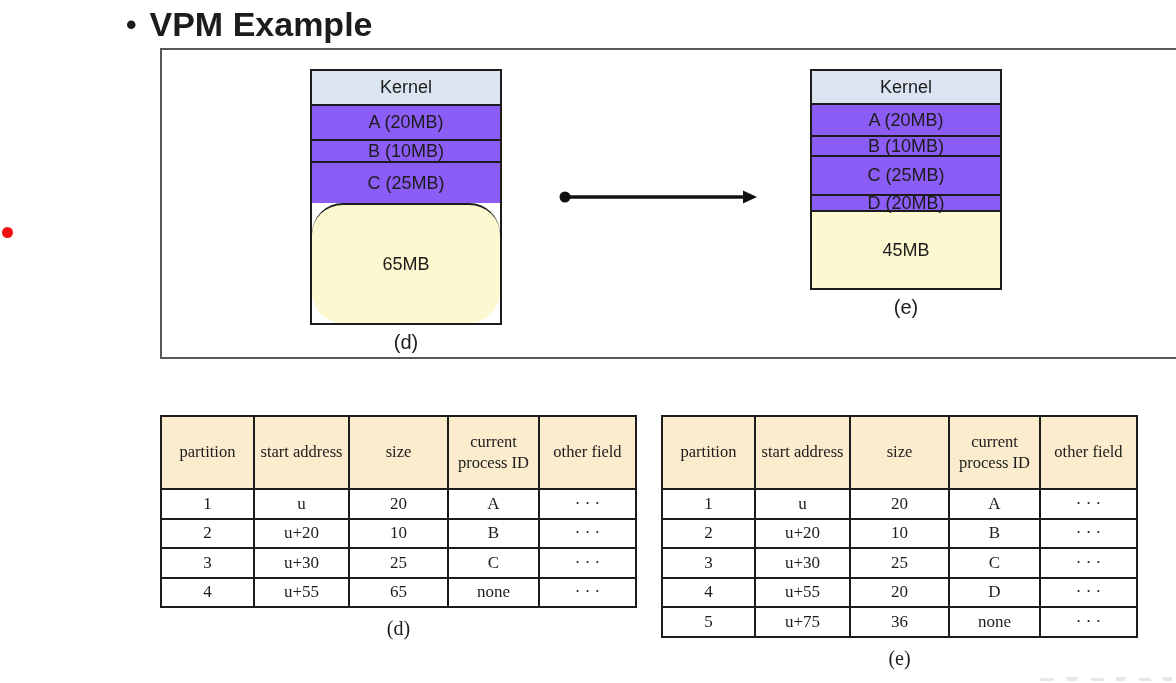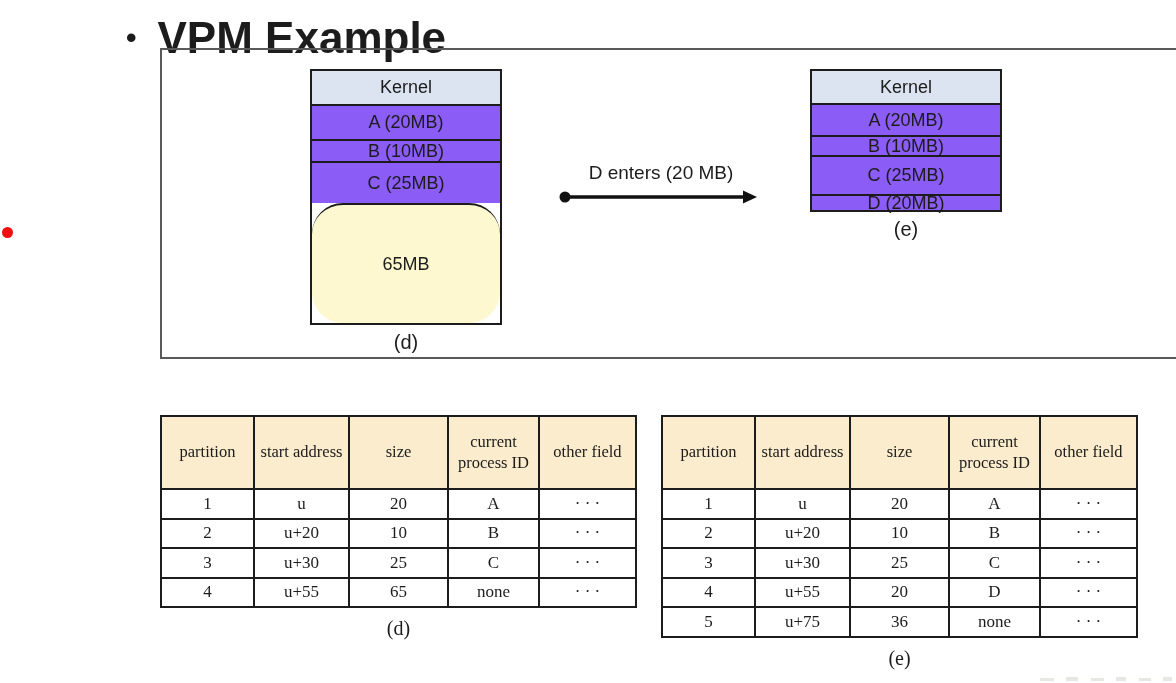--- a/index.html
+++ b/index.html
@@ -5,21 +5,21 @@
   html, body { margin:0; padding:0; }
   body {
     width:1176px; height:683px; position:relative; overflow:hidden;
     background:#ffffff; color:#1c1c1c;
     font-family:"Liberation Sans", sans-serif;
   }
 
   
   .title-row { position:absolute; left:126px; top:5px; display:flex; align-items:center; gap:13px; }
   .bullet { font-size:30px; line-height:1; font-weight:bold; }
-  .title { font-size:44px; font-weight:bold; margin:8px; }
+  .title { font-size:34px; font-weight:bold; margin:0; }
 
   
   .pointer-dot { position:absolute; left:2px; top:227px; width:11px; height:11px; border-radius:50%; background:var(--pointer-red); }
 
   
   .figure-box { position:absolute; left:160px; top:48px; width:989px; height:307px; border:2px solid var(--figure-border);padding-left:29px; }
 
   
   .diagram { position:absolute; width:192px; top:19px; }
   .diagram-d { left:148px; }
@@ -74,34 +74,34 @@
       <div class="mem-stack">
         <div class="mem-block kernel" style="height: 33px;">Kernel</div>
         <div class="mem-block process" style="height: 35px;">A (20MB)</div>
         <div class="mem-block process" style="height: 22px;">B (10MB)</div>
         <div class="mem-block process" style="height: 42px;">C (25MB)</div>
         <div class="mem-block free" style="height: 120px; border-radius: 31px;">65MB</div>
       </div>
       <div class="diagram-caption">(d)</div>
     </div>
 
-  <div class="transition-label">D enters (20 MB)</div>
   <svg class="arrow-svg" width="200" height="16" viewBox="0 0 200 16">
     <circle cx="7" cy="8" r="5.5" fill="#111"></circle>
     <line x1="7" y1="8" x2="186" y2="8" stroke="#111" stroke-width="3.5"></line>
     <polygon points="185,1.5 199,8 185,14.5" fill="#111"></polygon>
   </svg>
 
   <div class="diagram diagram-e">
       <div class="mem-stack">
         <div class="mem-block kernel" style="height: 32px;">Kernel</div>
         <div class="mem-block process" style="height: 32px;">A (20MB)</div>
         <div class="mem-block process" style="height: 20px;">B (10MB)</div>
         <div class="mem-block process" style="height: 39px;">C (25MB)</div>
         <div class="mem-block process" style="height: 16px;">D (20MB)</div>
+        <div class="mem-block free" style="height: 78px;">45MB</div>
       </div>
       <div class="diagram-caption">(e)</div>
     </div>
 </div>
 
 <div class="ptable ptable-d">
     <table>
       <colgroup>
         <col style="width: 93px;">
         <col style="width: 95px;">

